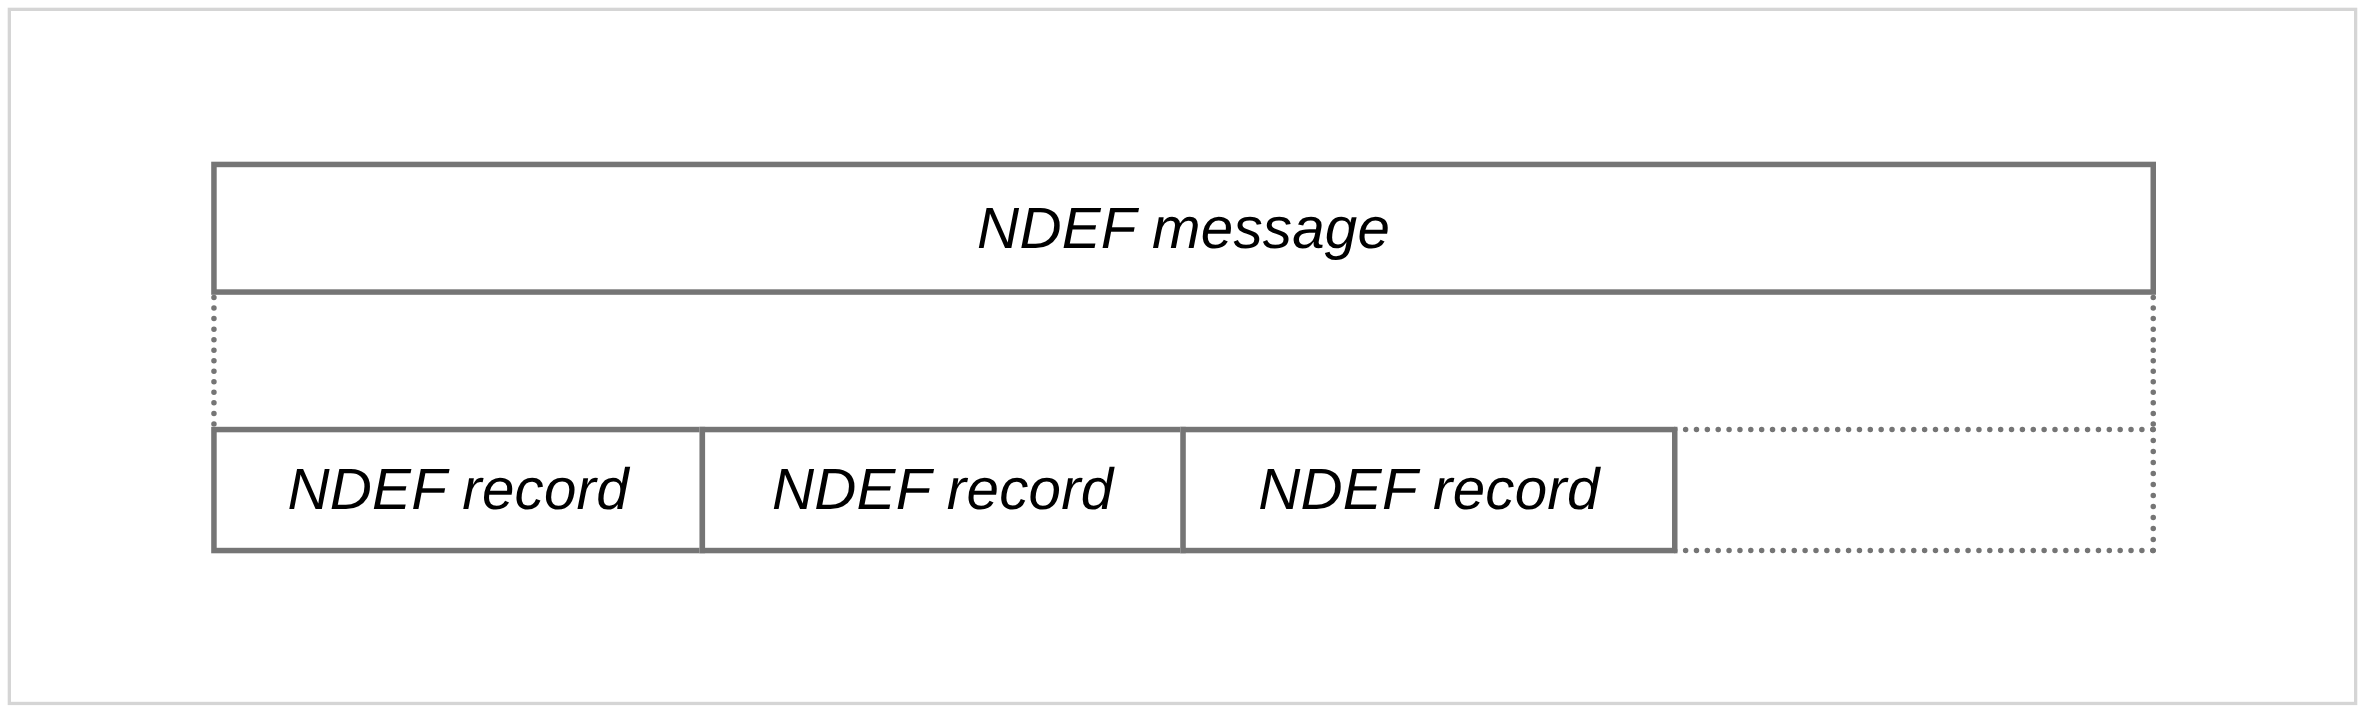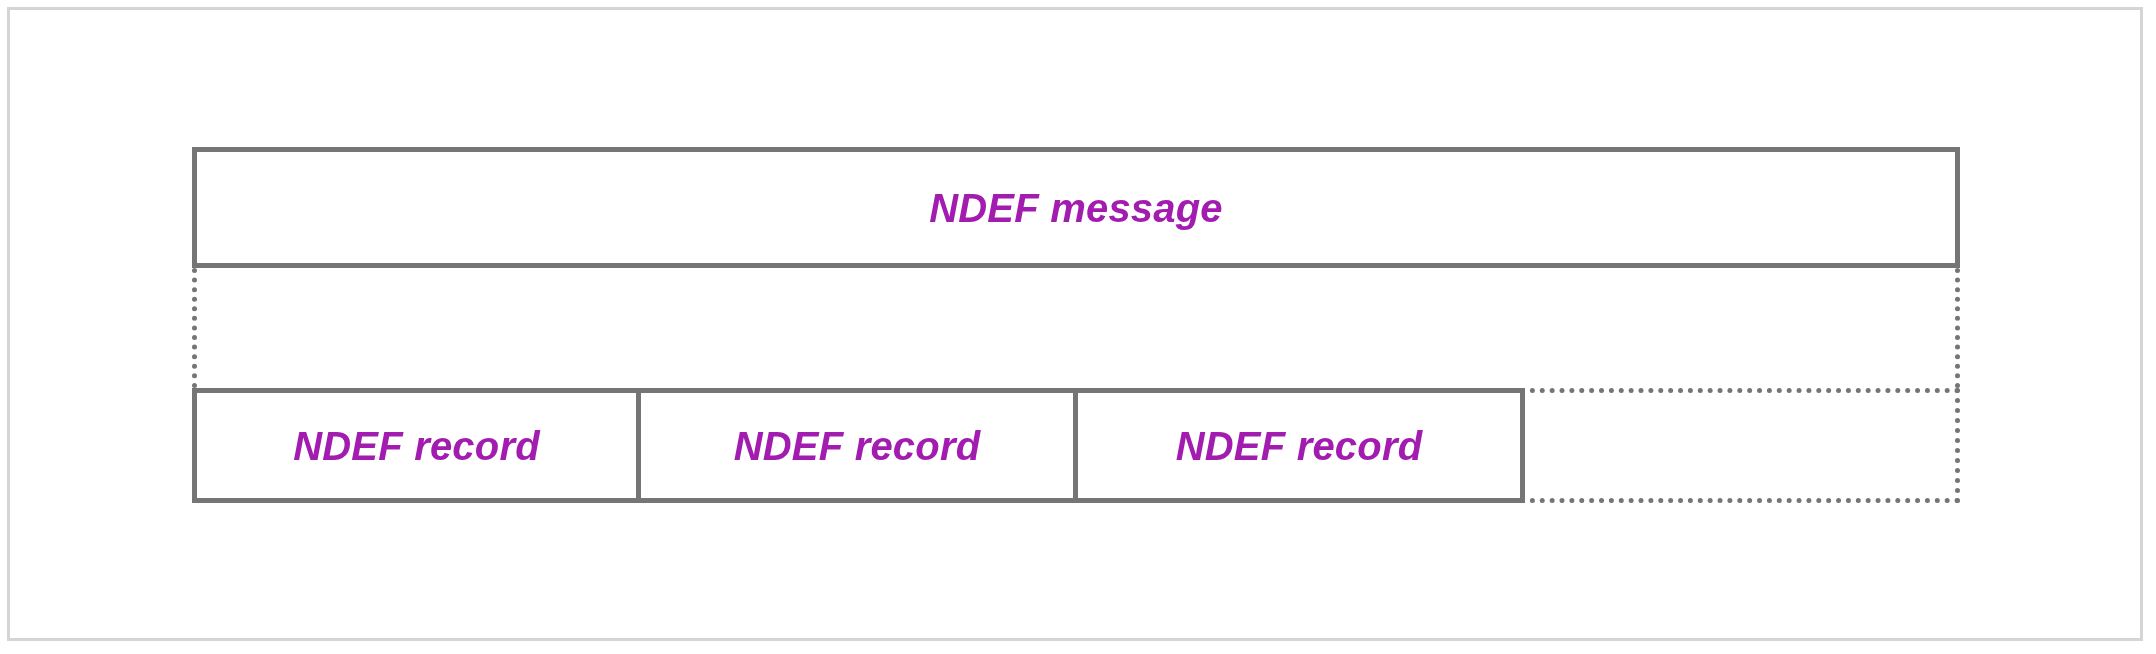--- a/index.html
+++ b/index.html
@@ -46,24 +46,24 @@
     border: 5px solid #757575;
     background: #ffffff;
     display: flex;
     align-items: center;
     justify-content: center;
   }
 
   .box-label {
     font-family: "Liberation Sans", sans-serif;
     font-style: italic;
-    font-weight: 700;
-    font-size: 40px;
+    font-weight: 400;
+    font-size: 53px;
     line-height: 1;
-    color: #a21caf;
+    color: #000000;
     letter-spacing: 0.2px;
     white-space: nowrap;
     user-select: none;
   }
 
   
   .connector-line {
     position: absolute;
     width: 0;
     border-left: 5px dotted #757575;

